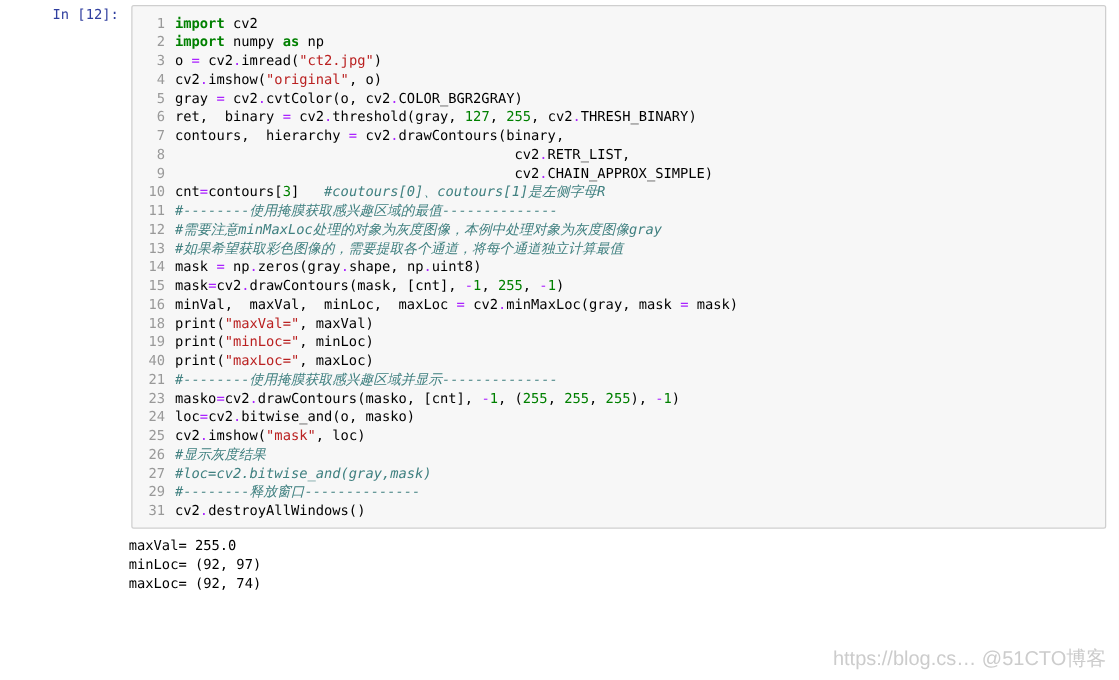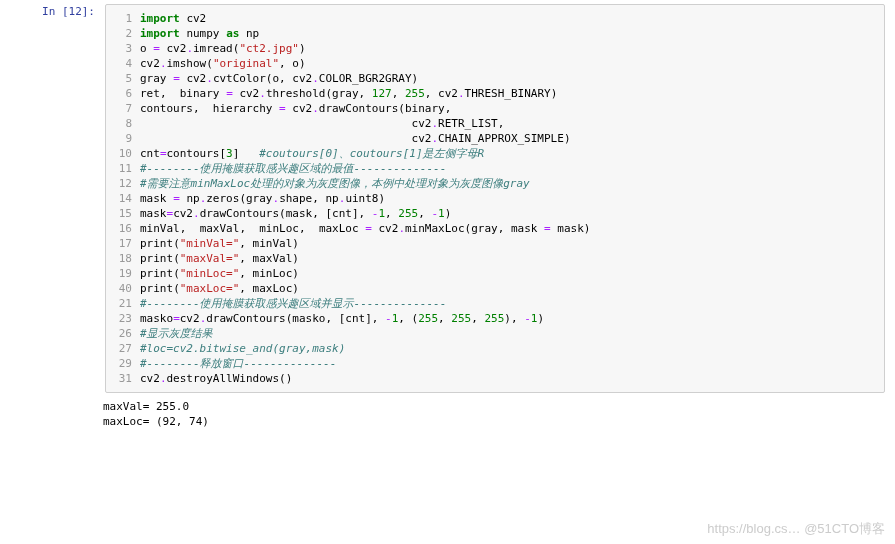--- a/index.html
+++ b/index.html
@@ -60,52 +60,54 @@
     white-space: pre;
     color: #000;
     margin-left: 95px;
   }
   .watermark {
     position: absolute;
     right: 10px;
     bottom: 6px;
     color: #ccc;
     font-family: Arial, sans-serif;
-    font-size: 13px;
+    font-size: 16px;
   }
 </style>
 </head>
 <body>
 
 <div class="cell">
   <div class="prompt">In [12]:</div>
   <div class="input-area" id="code-area">
       <div class="code-line"><span class="lineno">1</span><span class="code"><span class="kw">import</span> <span class="nam">cv2</span></span></div>
       <div class="code-line"><span class="lineno">2</span><span class="code"><span class="kw">import</span> <span class="nam">numpy</span> <span class="kw">as</span> <span class="nam">np</span></span></div>
       <div class="code-line"><span class="lineno">3</span><span class="code"><span class="nam">o</span> <span class="op">=</span> <span class="nam">cv2</span><span class="op">.</span><span class="nam">imread</span>(<span class="str">"ct2.jpg"</span>)</span></div>
       <div class="code-line"><span class="lineno">4</span><span class="code"><span class="nam">cv2</span><span class="op">.</span><span class="nam">imshow</span>(<span class="str">"original"</span>, <span class="nam">o</span>)</span></div>
       <div class="code-line"><span class="lineno">5</span><span class="code"><span class="nam">gray</span> <span class="op">=</span> <span class="nam">cv2</span><span class="op">.</span><span class="nam">cvtColor</span>(<span class="nam">o</span>, <span class="nam">cv2</span><span class="op">.</span><span class="nam">COLOR_BGR2GRAY</span>)</span></div>
       <div class="code-line"><span class="lineno">6</span><span class="code"><span class="nam">ret</span>,  <span class="nam">binary</span> <span class="op">=</span> <span class="nam">cv2</span><span class="op">.</span><span class="nam">threshold</span>(<span class="nam">gray</span>, <span class="num">127</span>, <span class="num">255</span>, <span class="nam">cv2</span><span class="op">.</span><span class="nam">THRESH_BINARY</span>)</span></div>
       <div class="code-line"><span class="lineno">7</span><span class="code"><span class="nam">contours</span>,  <span class="nam">hierarchy</span> <span class="op">=</span> <span class="nam">cv2</span><span class="op">.</span><span class="nam">drawContours</span>(<span class="nam">binary</span>,</span></div>
       <div class="code-line"><span class="lineno">8</span><span class="code">                                         <span class="nam">cv2</span><span class="op">.</span><span class="nam">RETR_LIST</span>,</span></div>
       <div class="code-line"><span class="lineno">9</span><span class="code">                                         <span class="nam">cv2</span><span class="op">.</span><span class="nam">CHAIN_APPROX_SIMPLE</span>)</span></div>
       <div class="code-line"><span class="lineno">10</span><span class="code"><span class="nam">cnt</span><span class="op">=</span><span class="nam">contours</span>[<span class="num">3</span>]   <span class="cmt">#coutours[0]、coutours[1]是左侧字母R</span></span></div>
       <div class="code-line"><span class="lineno">11</span><span class="code"><span class="cmt">#--------使用掩膜获取感兴趣区域的最值--------------</span></span></div>
       <div class="code-line"><span class="lineno">12</span><span class="code"><span class="cmt">#需要注意minMaxLoc处理的对象为灰度图像，本例中处理对象为灰度图像gray</span></span></div>
+      <div class="code-line"><span class="lineno">13</span><span class="code"><span class="cmt">#如果希望获取彩色图像的，需要提取各个通道，将每个通道独立计算最值</span></span></div>
       <div class="code-line"><span class="lineno">14</span><span class="code"><span class="nam">mask</span> <span class="op">=</span> <span class="nam">np</span><span class="op">.</span><span class="nam">zeros</span>(<span class="nam">gray</span><span class="op">.</span><span class="nam">shape</span>, <span class="nam">np</span><span class="op">.</span><span class="nam">uint8</span>)</span></div>
       <div class="code-line"><span class="lineno">15</span><span class="code"><span class="nam">mask</span><span class="op">=</span><span class="nam">cv2</span><span class="op">.</span><span class="nam">drawContours</span>(<span class="nam">mask</span>, [<span class="nam">cnt</span>], <span class="op">-</span><span class="num">1</span>, <span class="num">255</span>, <span class="op">-</span><span class="num">1</span>)</span></div>
       <div class="code-line"><span class="lineno">16</span><span class="code"><span class="nam">minVal</span>,  <span class="nam">maxVal</span>,  <span class="nam">minLoc</span>,  <span class="nam">maxLoc</span> <span class="op">=</span> <span class="nam">cv2</span><span class="op">.</span><span class="nam">minMaxLoc</span>(<span class="nam">gray</span>, <span class="nam">mask</span> <span class="op">=</span> <span class="nam">mask</span>)</span></div>
-      <div class="code-line"><span class="lineno">17</span><span class="code"><span class="fn">print</span>(<span class="str">"minVal="</span>, <span class="nam">minVal</span>)</span></div>
       <div class="code-line"><span class="lineno">18</span><span class="code"><span class="fn">print</span>(<span class="str">"maxVal="</span>, <span class="nam">maxVal</span>)</span></div>
       <div class="code-line"><span class="lineno">19</span><span class="code"><span class="fn">print</span>(<span class="str">"minLoc="</span>, <span class="nam">minLoc</span>)</span></div>
       <div class="code-line"><span class="lineno">40</span><span class="code"><span class="fn">print</span>(<span class="str">"maxLoc="</span>, <span class="nam">maxLoc</span>)</span></div>
       <div class="code-line"><span class="lineno">21</span><span class="code"><span class="cmt">#--------使用掩膜获取感兴趣区域并显示--------------</span></span></div>
       <div class="code-line"><span class="lineno">23</span><span class="code"><span class="nam">masko</span><span class="op">=</span><span class="nam">cv2</span><span class="op">.</span><span class="nam">drawContours</span>(<span class="nam">masko</span>, [<span class="nam">cnt</span>], <span class="op">-</span><span class="num">1</span>, (<span class="num">255</span>, <span class="num">255</span>, <span class="num">255</span>), <span class="op">-</span><span class="num">1</span>)</span></div>
+      <div class="code-line"><span class="lineno">24</span><span class="code"><span class="nam">loc</span><span class="op">=</span><span class="nam">cv2</span><span class="op">.</span><span class="nam">bitwise_and</span>(<span class="nam">o</span>, <span class="nam">masko</span>)</span></div>
+      <div class="code-line"><span class="lineno">25</span><span class="code"><span class="nam">cv2</span><span class="op">.</span><span class="nam">imshow</span>(<span class="str">"mask"</span>, <span class="nam">loc</span>)</span></div>
       <div class="code-line"><span class="lineno">26</span><span class="code"><span class="cmt">#显示灰度结果</span></span></div>
       <div class="code-line"><span class="lineno">27</span><span class="code"><span class="cmt">#loc=cv2.bitwise_and(gray,mask)</span></span></div>
       <div class="code-line"><span class="lineno">29</span><span class="code"><span class="cmt">#--------释放窗口--------------</span></span></div>
       <div class="code-line"><span class="lineno">31</span><span class="code"><span class="nam">cv2</span><span class="op">.</span><span class="nam">destroyAllWindows</span>()</span></div>
     </div>
 </div>
 
-<div class="output-area" id="output-area"><div>maxVal= 255.0</div><div>maxLoc= (92, 74)</div></div>
+<div class="output-area" id="output-area"><div>maxVal= 255.0</div><div>minLoc= (92, 97)</div><div>maxLoc= (92, 74)</div></div>
 
 <div class="watermark">https://blog.cs… @51CTO博客</div>
 
 </body></html>

